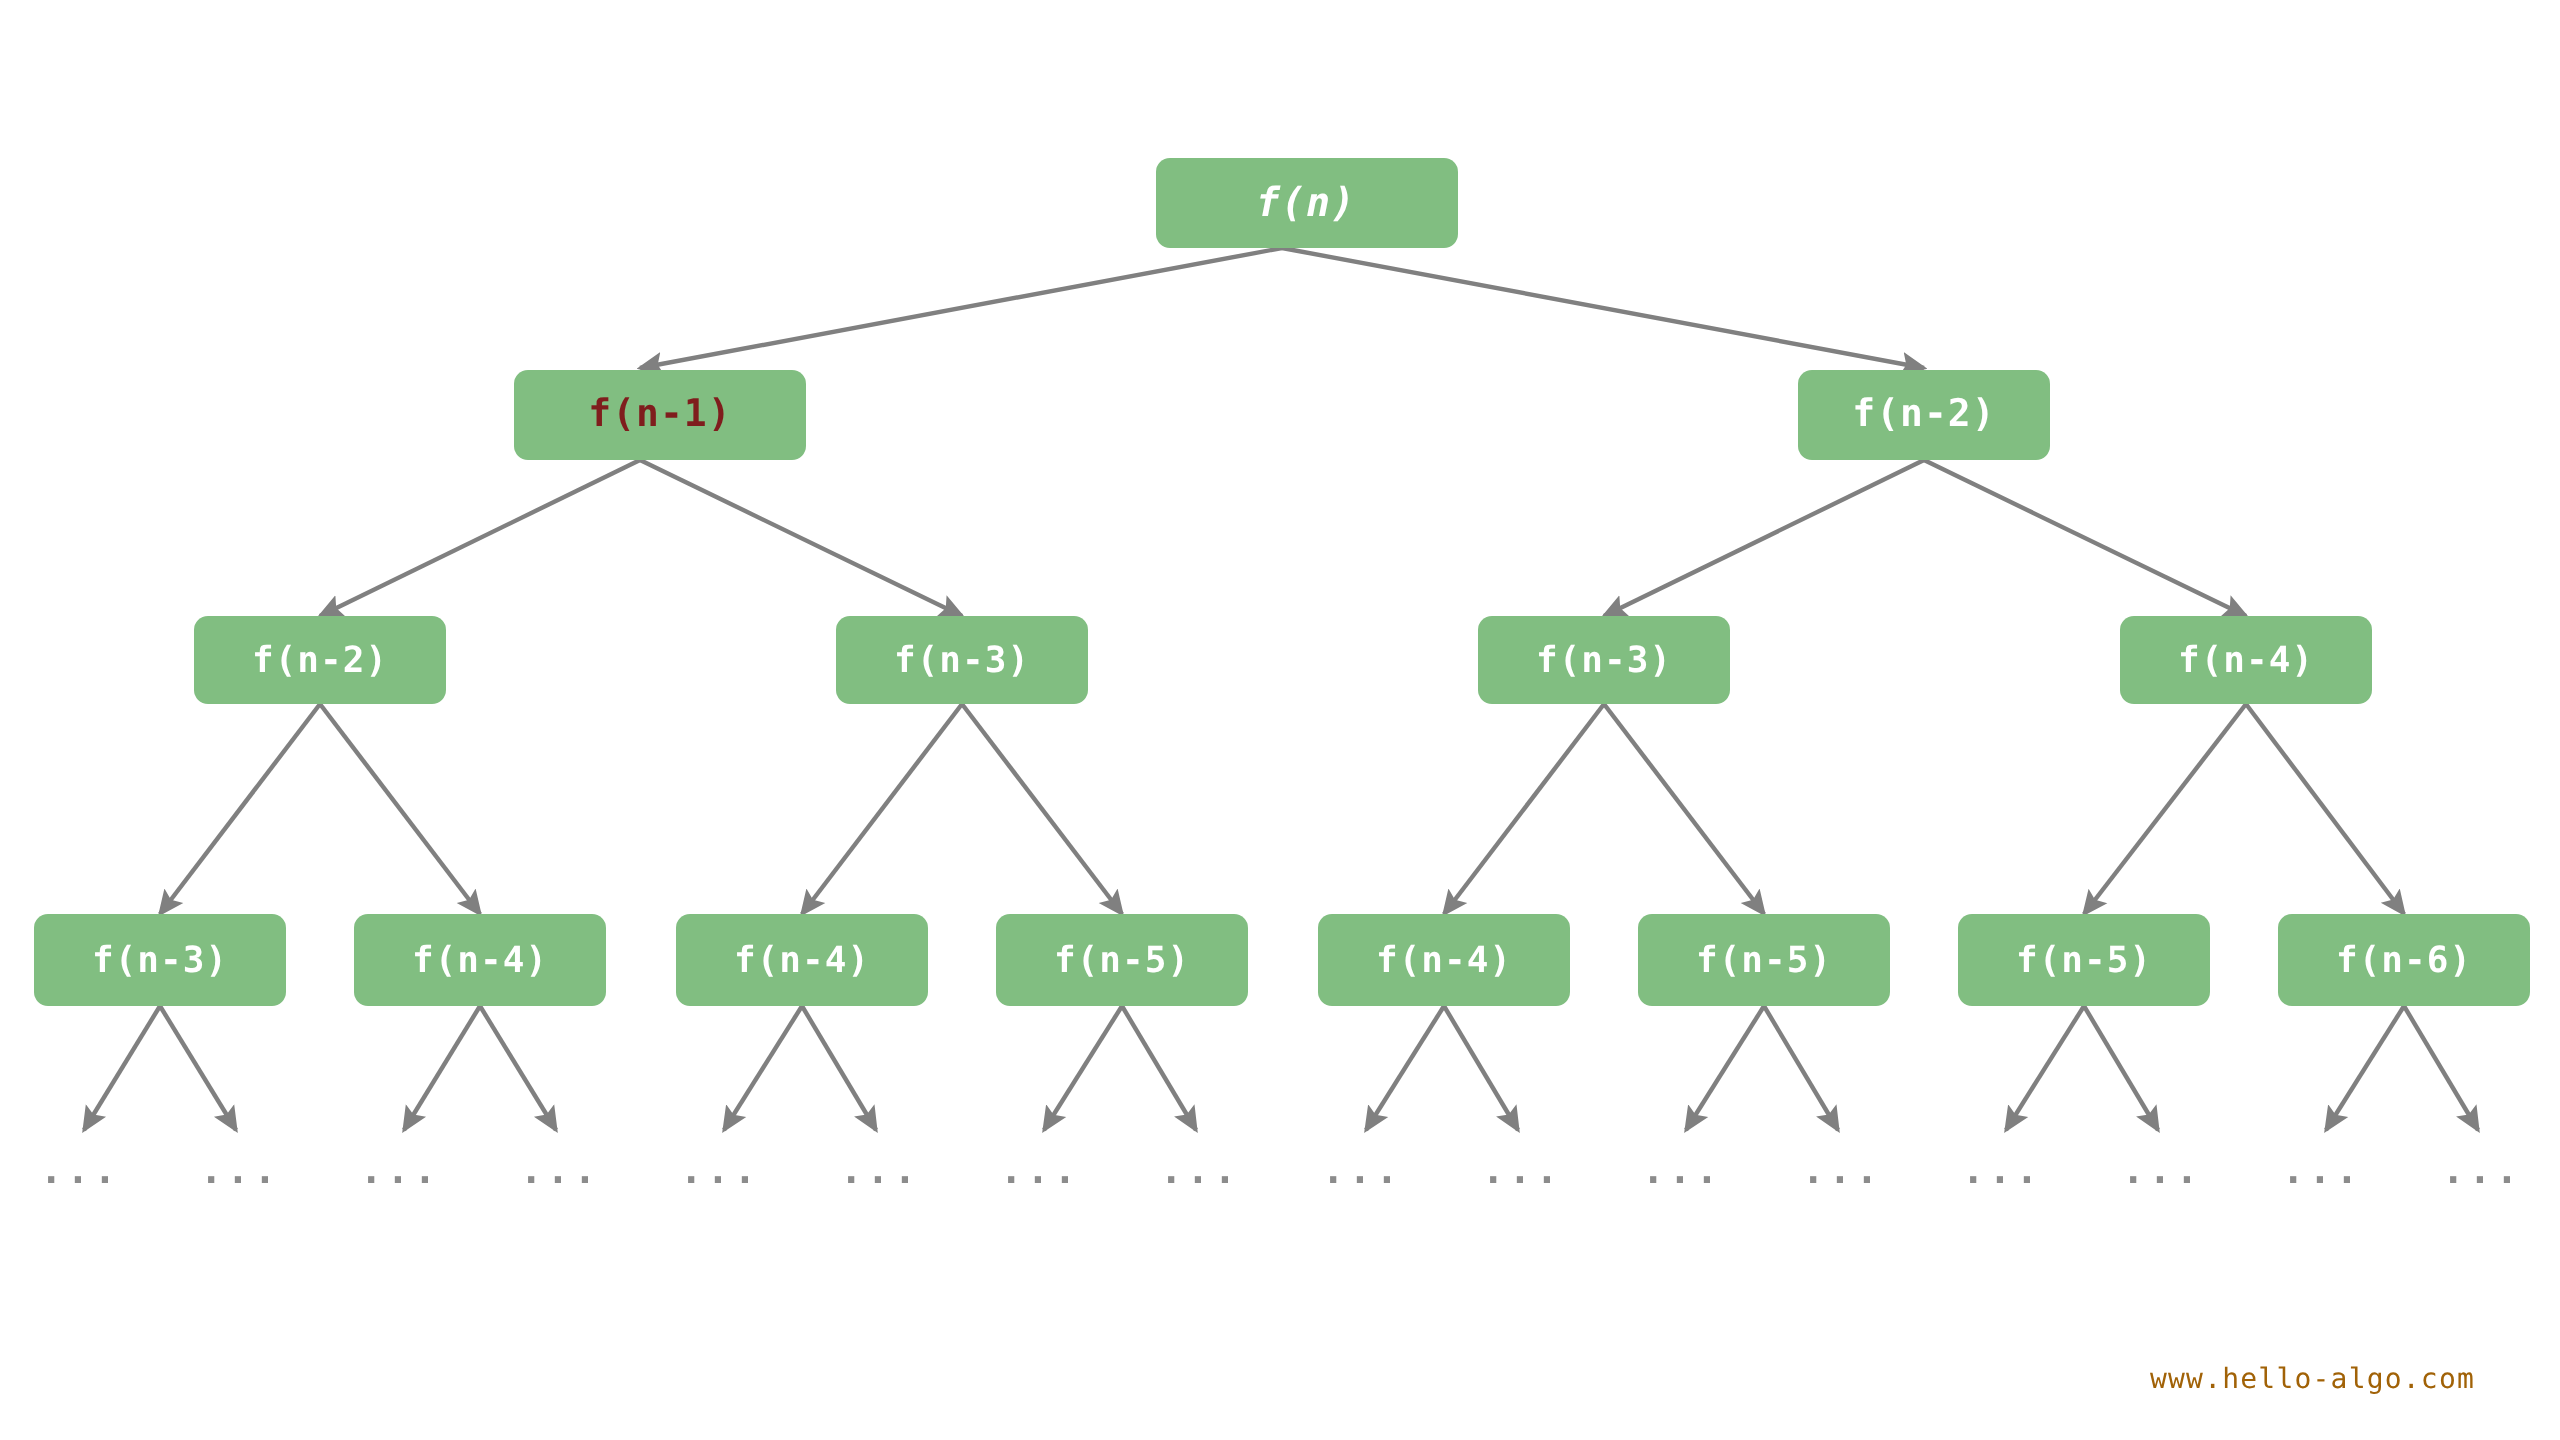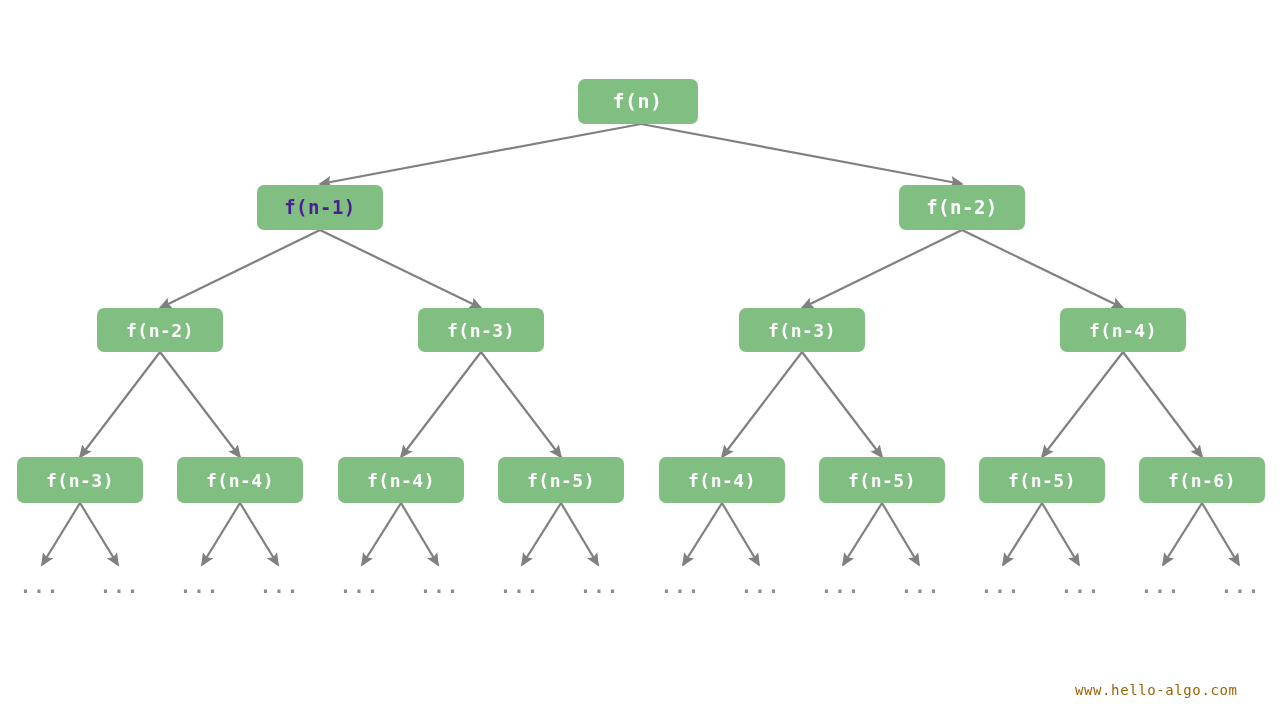--- a/index.html
+++ b/index.html
@@ -99,24 +99,24 @@
         <line x1="882" y1="503" x2="843" y2="565" stroke="#808080" stroke-width="2.2" marker-end="url(#arrowhead)"></line>
         <line x1="882" y1="503" x2="919" y2="565" stroke="#808080" stroke-width="2.2" marker-end="url(#arrowhead)"></line>
         <line x1="1042" y1="503" x2="1003" y2="565" stroke="#808080" stroke-width="2.2" marker-end="url(#arrowhead)"></line>
         <line x1="1042" y1="503" x2="1079" y2="565" stroke="#808080" stroke-width="2.2" marker-end="url(#arrowhead)"></line>
         <line x1="1202" y1="503" x2="1163" y2="565" stroke="#808080" stroke-width="2.2" marker-end="url(#arrowhead)"></line>
         <line x1="1202" y1="503" x2="1239" y2="565" stroke="#808080" stroke-width="2.2" marker-end="url(#arrowhead)"></line>
       </g>
   </svg>
 
   <div id="nodes-layer">
-      <div class="node" style="left: 577.5px; top: 78.5px; width: 120px; height: 45px; font-size: 20px; background: rgb(129, 190, 129); color: rgb(255, 255, 255);">
+      <div class="node" style="left: 577.5px; top: 78.5px; width: 151px; height: 45px; font-size: 20px; background: rgb(129, 190, 129); color: rgb(255, 255, 255); font-style: italic;">
         <span>f(n)</span>
       </div>
-      <div class="node" style="left: 257px; top: 184.5px; width: 126px; height: 45px; font-size: 19px; background: rgb(129, 190, 129); color: #4c1d95;">
+      <div class="node" style="left: 257px; top: 184.5px; width: 146px; height: 45px; font-size: 19px; background: rgb(129, 190, 129); color: #7f1d1d;">
         <span>f(n-1)</span>
       </div>
       <div class="node" style="left: 899px; top: 184.5px; width: 126px; height: 45px; font-size: 19px; background: rgb(129, 190, 129); color: rgb(255, 255, 255);">
         <span>f(n-2)</span>
       </div>
       <div class="node" style="left: 97px; top: 308px; width: 126px; height: 44px; font-size: 18px; background: rgb(129, 190, 129); color: rgb(255, 255, 255);">
         <span>f(n-2)</span>
       </div>
       <div class="node" style="left: 418px; top: 308px; width: 126px; height: 44px; font-size: 18px; background: rgb(129, 190, 129); color: rgb(255, 255, 255);">
         <span>f(n-3)</span>

